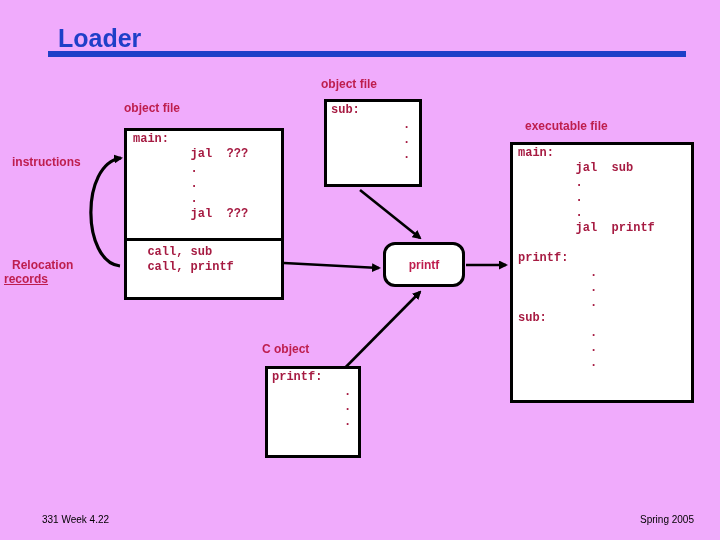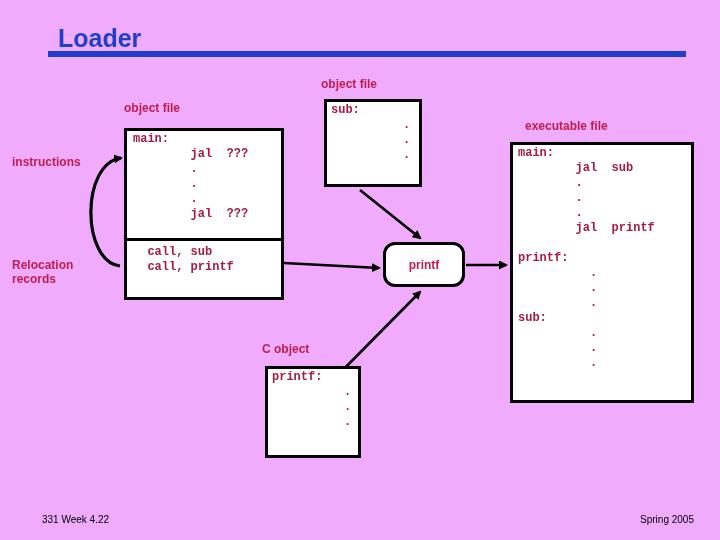--- a/index.html
+++ b/index.html
@@ -136,21 +136,21 @@
     <path d="M 330,383 L 420,292" fill="none" stroke="#000000" stroke-width="2.6" marker-end="url(#ah)"></path>
 
     <path d="M 466,265 L 506,265" fill="none" stroke="#000000" stroke-width="2.4" marker-end="url(#ah)"></path>
   </svg>
 
   <div class="label" style="left:124px; top:101px;">object file</div>
 
   <div class="label" style="left:12px; top:155px;">instructions</div>
 
   <div class="label" style="left:12px; top:258px;text-align:center;">Relocation</div>
-  <div class="label" style="left:12px; top:272px;">records</div>
+  <div class="label" style="left:4px; top:272px;text-decoration:underline;">records</div>
 
   <div class="box" style="left:124px; top:128px; width:160px; height:172px;"></div>
   <div class="hdiv" style="left:124px; top:238px; width:160px;"></div>
 
   <div class="code" style="left:133px; top:132px;">main:
         jal  ???
         .
         .
         .
         jal  ???</div>

